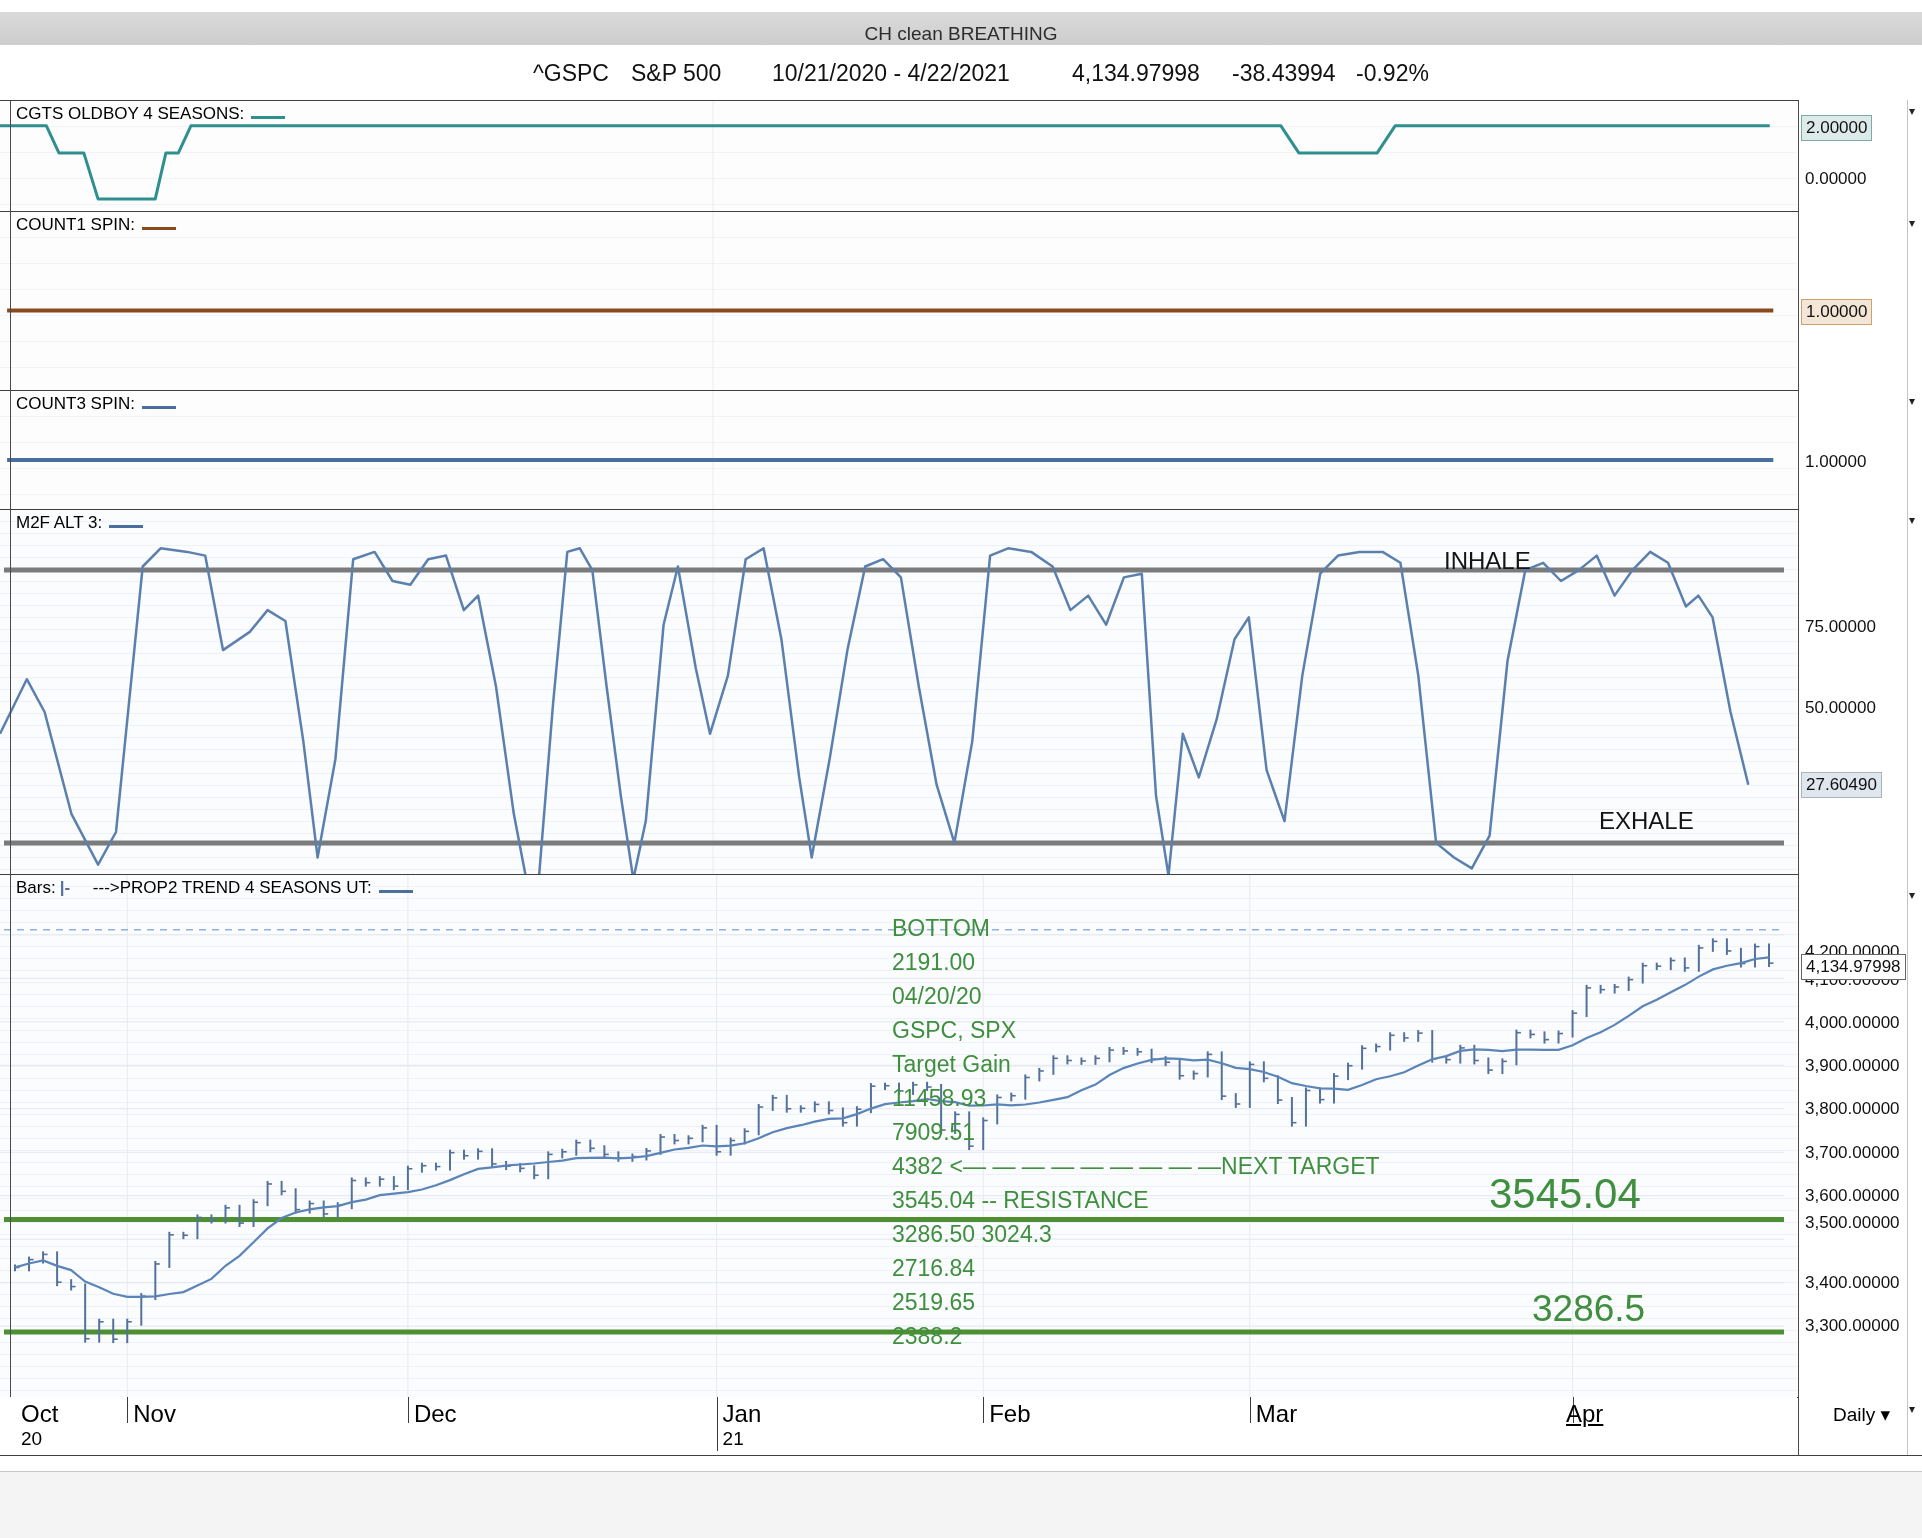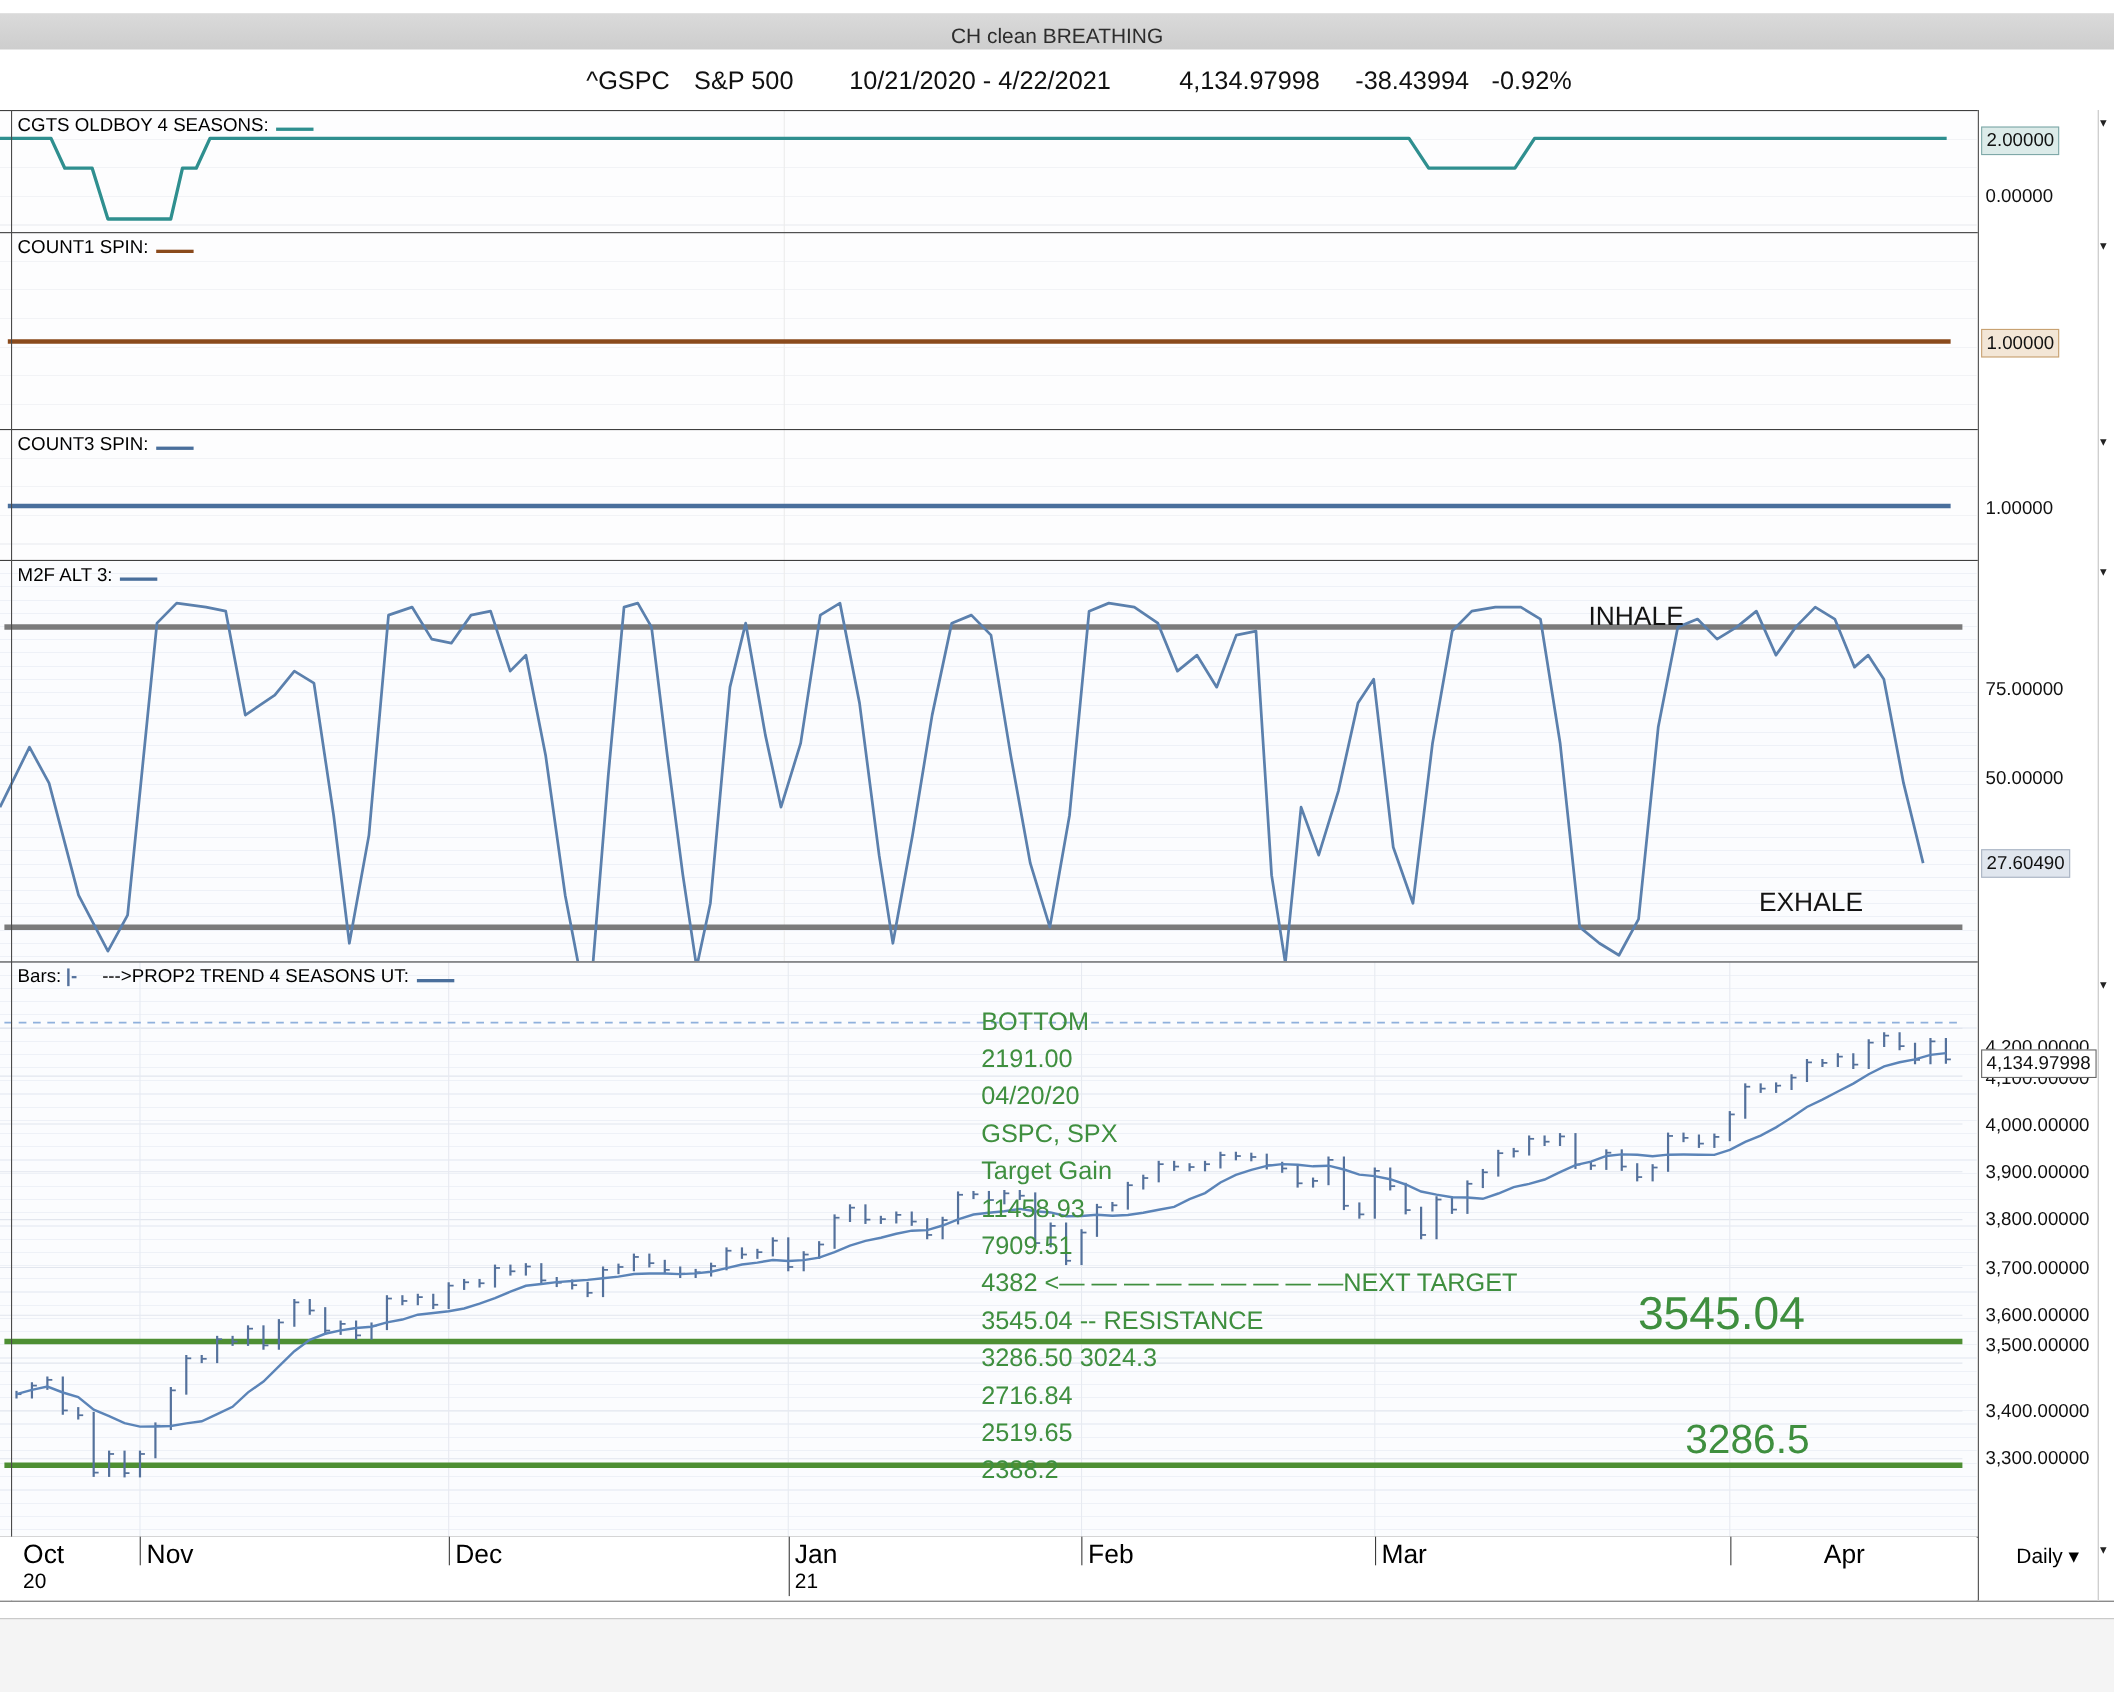--- a/index.html
+++ b/index.html
@@ -471,21 +471,21 @@
       <div class="xtick" style="left: 407.896px; height: 26px;"></div>
       <div class="xmonth" style="left: 413.896px;">Dec</div>
       <div class="xtick" style="left: 716.6px; height: 54px;"></div>
       <div class="xmonth" style="left: 722.6px;">Jan</div>
       <div class="xyear" style="left: 722.6px;">21</div>
       <div class="xtick" style="left: 983.208px; height: 26px;"></div>
       <div class="xmonth" style="left: 989.208px;">Feb</div>
       <div class="xtick" style="left: 1249.82px; height: 26px;"></div>
       <div class="xmonth" style="left: 1255.82px;">Mar</div>
       <div class="xtick" style="left: 1572.55px; height: 26px;"></div>
-      <div class="xmonth" style="left: 1658px;">Apr</div>
+      <div class="xmonth" style="left: 1566px; text-decoration: underline;">Apr</div>
     </div>
   <div id="timeframe">
     <span>Daily</span>
   <span> ▾</span></div>
 
   <div id="footer">
     
     
     
     

